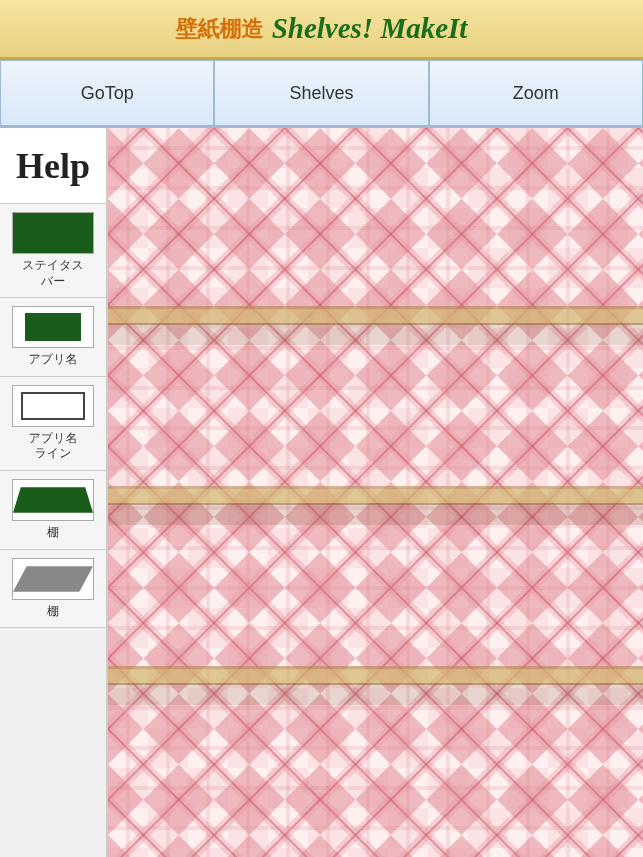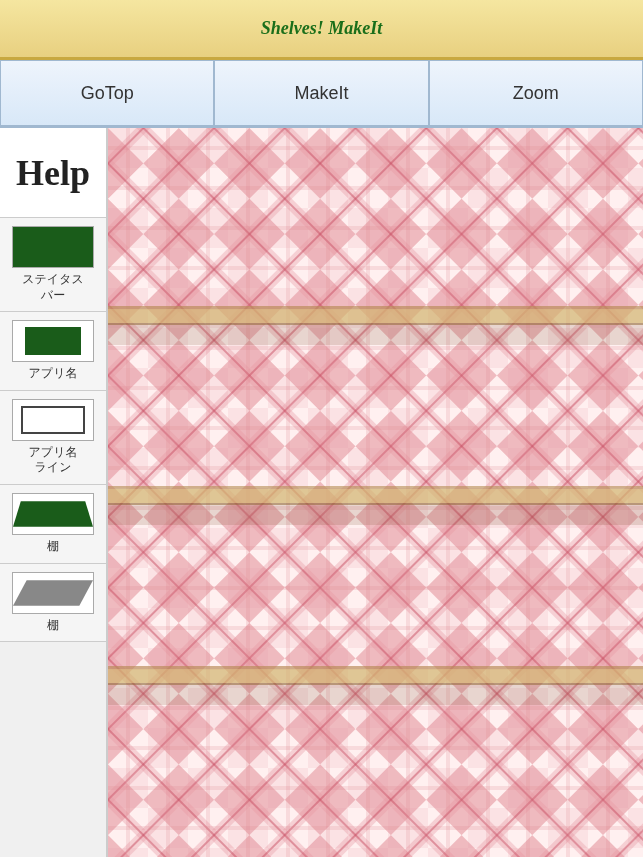--- a/index.html
+++ b/index.html
@@ -24,21 +24,21 @@
       position: relative;
     }
     #header-title-jp {
       font-size: 22px;
       font-weight: bold;
       color: #d4700a;
       font-family: serif;
       margin-right: 8px;
     }
     #header-title-en {
-      font-size: 18px;
+      font-size: 29px;
       color: #1a6e1a;
       font-family: Georgia, serif;
       font-style: italic;
       font-weight: bold;
     }
 
     
     #toolbar {
       width: 100%;
       height: 68px;
@@ -88,21 +88,21 @@
       align-items: center;
       padding: 8px 20px;
       border-bottom: 1px solid #ccc;
       cursor: pointer;
       background: #f5f5f5;
     }
 
     
     .help-item {
       width: 100%;
-      height: 90px;
+      height: 76px;
       display: flex;
       align-items: center;
       justify-content: center;
       border-bottom: 1px solid #ccc;
       background: #fff;
       cursor: pointer;
     }
     .help-text {
       font-size: 36px;
       font-weight: bold;
@@ -168,26 +168,27 @@
       height: 100%;
       position: absolute;
       top: 0;
       left: 0;
     }
   </style>
 </head>
 <body>
 
 <div id="header">
+  <span id="header-title-jp">壁紙棚造</span>
   <span id="header-title-en">Shelves! MakeIt</span>
 </div>
 
 <div id="toolbar">
   <button class="toolbar-btn">GoTop</button>
-  <button class="toolbar-btn">MakeIt</button>
+  <button class="toolbar-btn">Shelves</button>
   <button class="toolbar-btn">Zoom</button>
 </div>
 
 <div id="main">
 
   <div id="sidebar">
 
     <div class="help-item">
       <span class="help-text">Help</span>
     </div>

